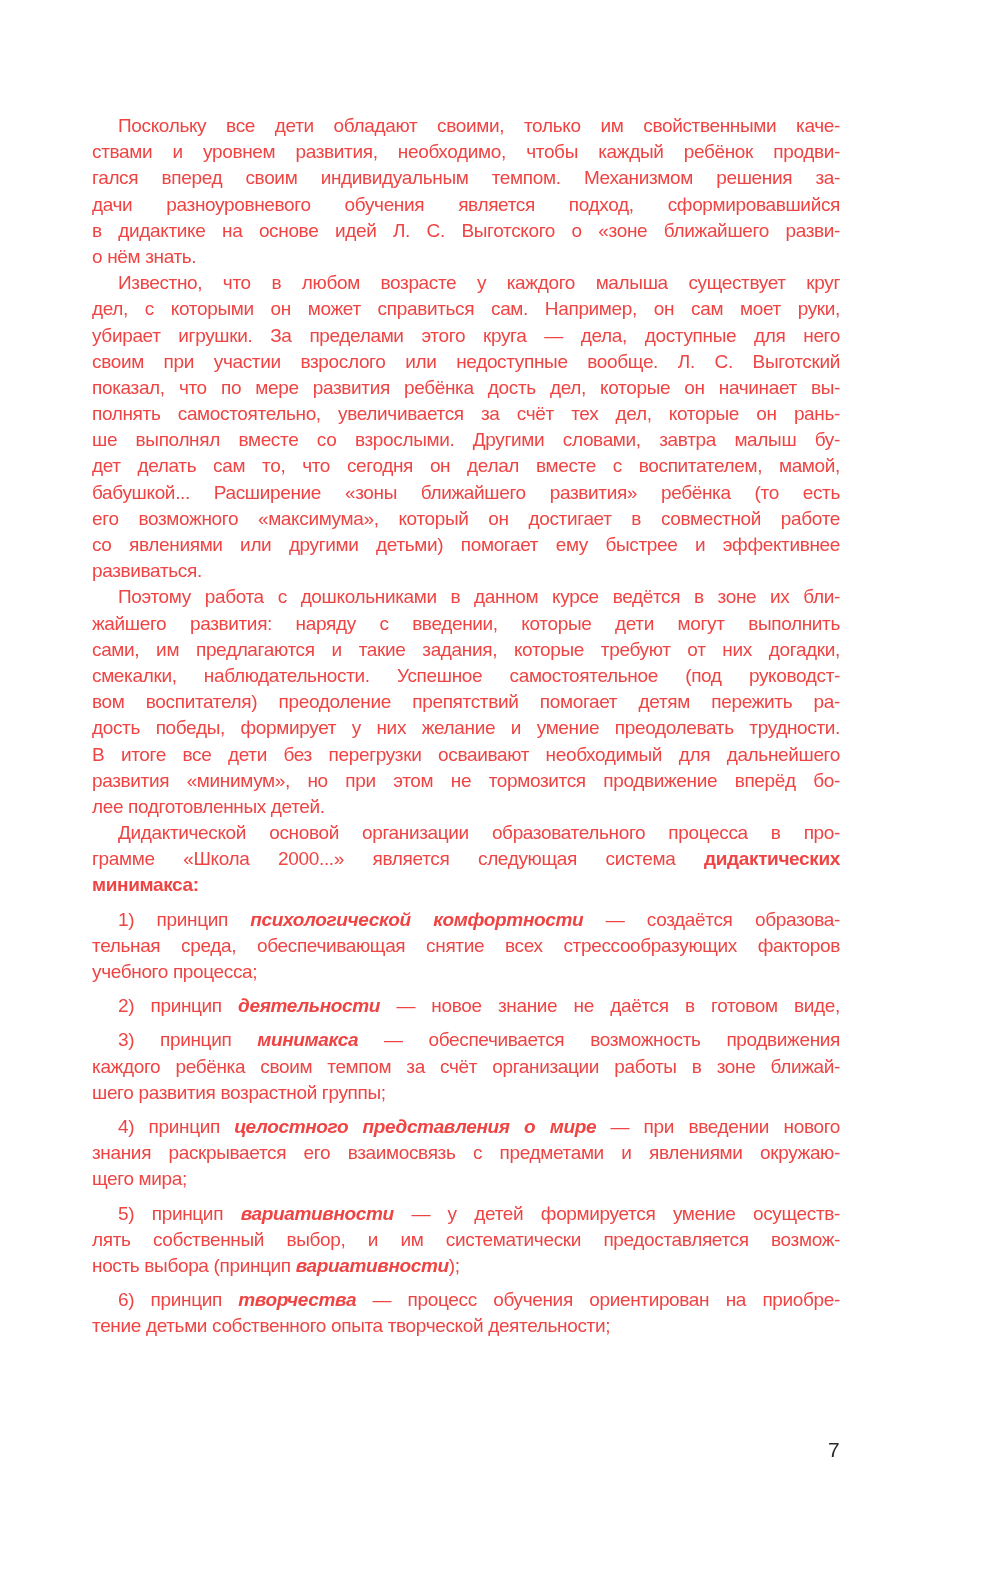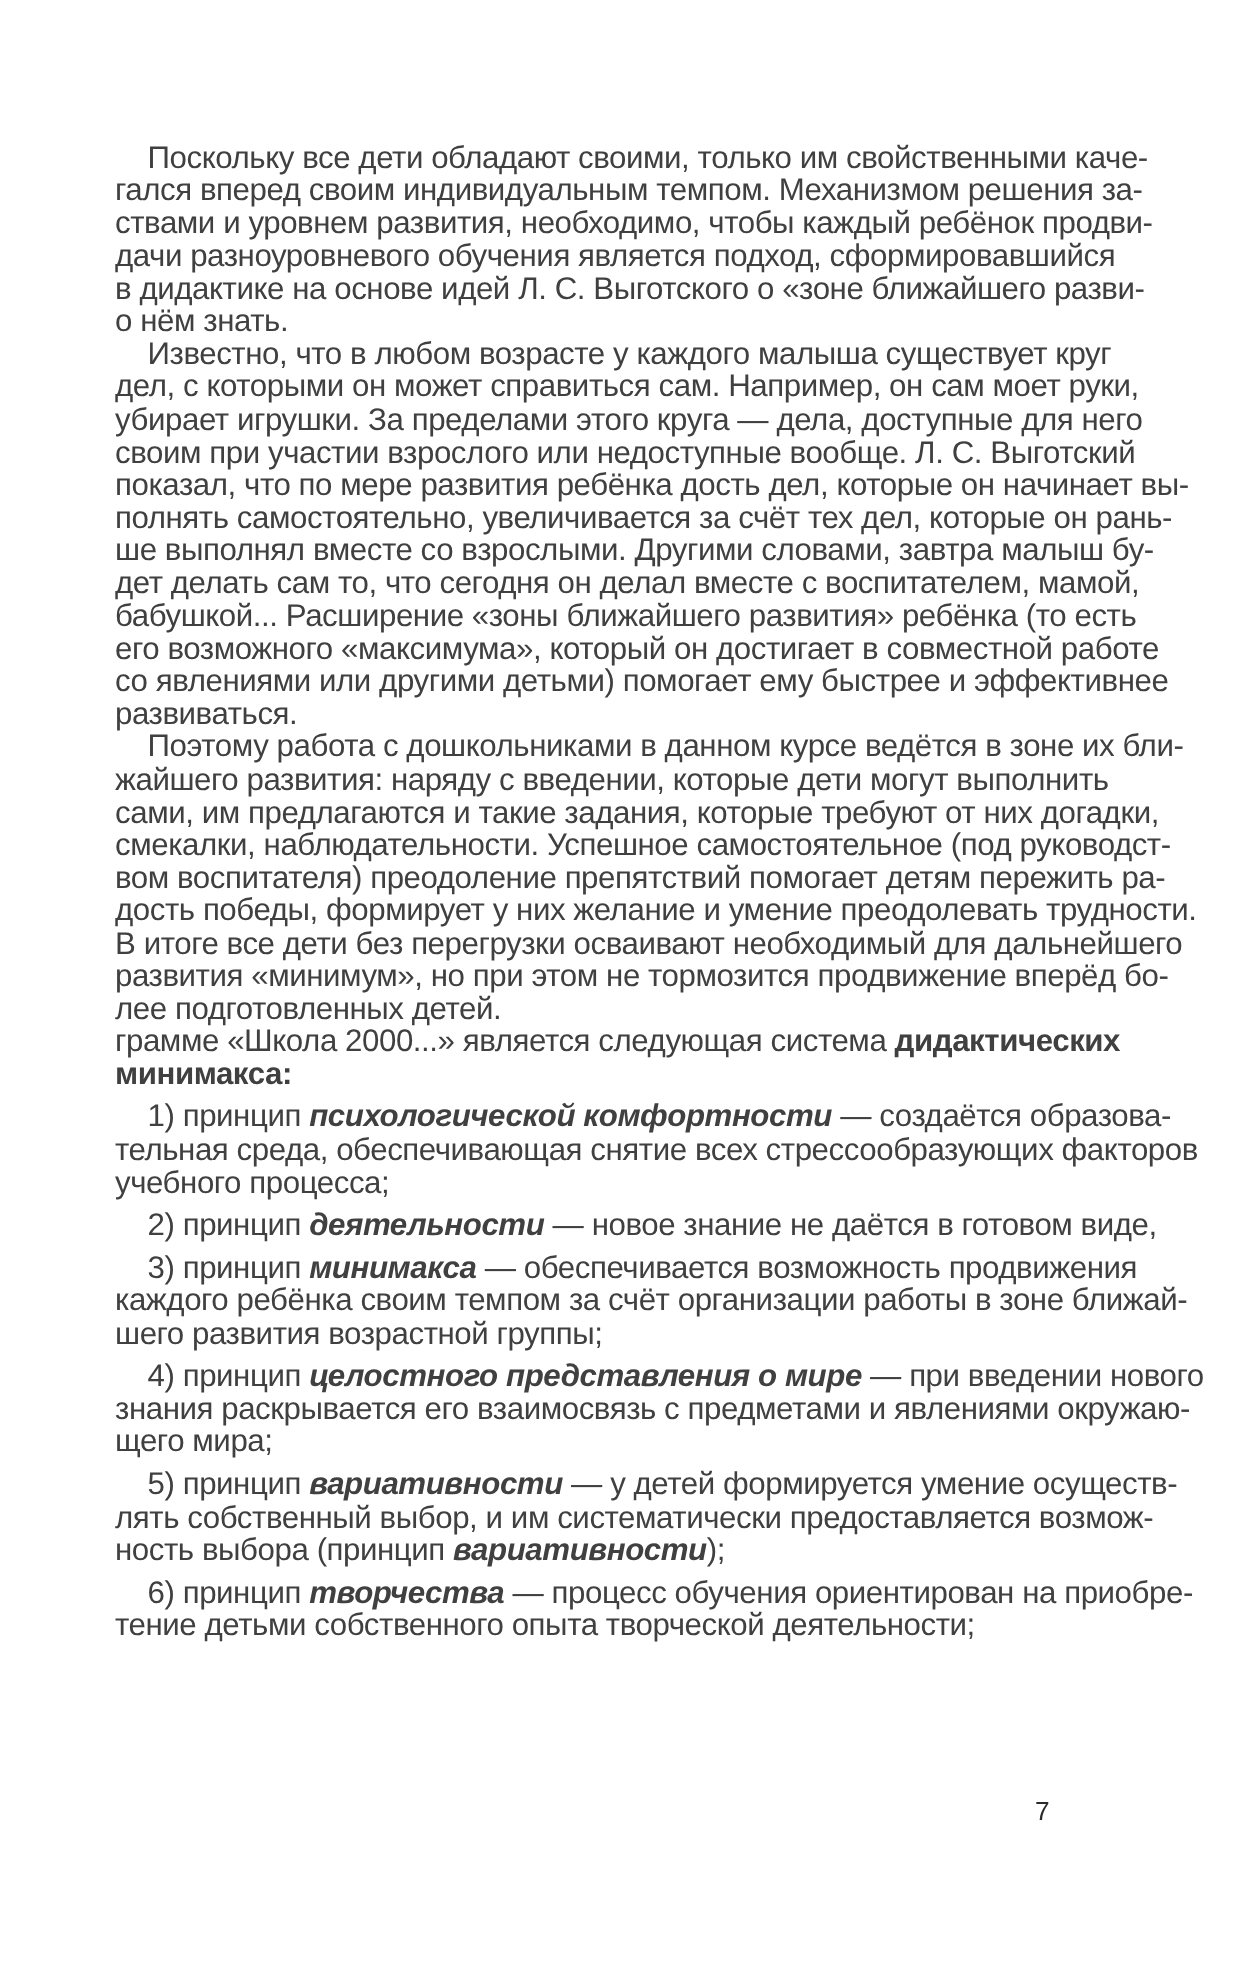--- a/index.html
+++ b/index.html
@@ -1,20 +1,20 @@
 <!DOCTYPE html>
 <html><head>
 <meta charset="utf-8">
 <style>
   html, body { margin: 0; padding: 0; background: #ffffff; }
   body { width: 1000px; height: 1588px; position: relative; overflow: hidden; }
   .page {
     position: absolute; left: 92px; top: 113px; width: 748px;
     font-family: "Liberation Sans", sans-serif;
-    font-size: 25px; color: #404040;
+    font-size: 19px; color: #ef4444;
     font-stretch: condensed;
   }
   .para { margin: 0; }
   .line {
     display: block; height: 26.2px; line-height: 26.2px;
     text-align: justify; text-align-last: justify; white-space: nowrap;
     letter-spacing: -0.35px;
   }
   .line.last { text-align-last: left; }
   .line.indent { padding-left: 26px; }
@@ -26,22 +26,22 @@
     font-family: "Liberation Sans", sans-serif; font-size: 21px; color: #2a2a2a;
   }
 </style>
 </head>
 <body>
 
 <div class="page">
 
   <div class="para">
     <span class="line indent">Поскольку все дети обладают своими, только им свойственными каче-</span>
+    <span class="line">ствами и уровнем развития, необходимо, чтобы каждый ребёнок продви-</span>
     <span class="line">гался вперед своим индивидуальным темпом. Механизмом решения за-</span>
-    <span class="line">ствами и уровнем развития, необходимо, чтобы каждый ребёнок продви-</span>
     <span class="line">дачи разноуровневого обучения является подход, сформировавшийся</span>
     <span class="line">в дидактике на основе идей Л. С. Выготского о «зоне ближайшего разви-</span>
     <span class="line last">о нём знать.</span>
   </div>
 
   <div class="para">
     <span class="line indent">Известно, что в любом возрасте у каждого малыша существует круг</span>
     <span class="line">дел, с которыми он может справиться сам. Например, он сам моет руки,</span>
     <span class="line">убирает игрушки. За пределами этого круга — дела, доступные для него</span>
     <span class="line">своим при участии взрослого или недоступные вообще. Л. С. Выготский</span>
@@ -61,20 +61,21 @@
     <span class="line">сами, им предлагаются и такие задания, которые требуют от них догадки,</span>
     <span class="line">смекалки, наблюдательности. Успешное самостоятельное (под руководст-</span>
     <span class="line">вом воспитателя) преодоление препятствий помогает детям пережить ра-</span>
     <span class="line">дость победы, формирует у них желание и умение преодолевать трудности.</span>
     <span class="line">В итоге все дети без перегрузки осваивают необходимый для дальнейшего</span>
     <span class="line">развития «минимум», но при этом не тормозится продвижение вперёд бо-</span>
     <span class="line last">лее подготовленных детей.</span>
   </div>
 
   <div class="para">
+    <span class="line indent">Дидактической основой организации образовательного процесса в про-</span>
     <span class="line"><span>грамме «Школа 2000...» является следующая система </span><span class="b">дидактических</span></span>
     <span class="line last b">минимакса:</span>
   </div>
 
   <div class="gap"></div>
 
   <div class="para">
     <span class="line indent"><span>1) принцип </span><span class="bi">психологической комфортности</span><span> — создаётся образова-</span></span>
     <span class="line">тельная среда, обеспечивающая снятие всех стрессообразующих факторов</span>
     <span class="line last">учебного процесса;</span>

